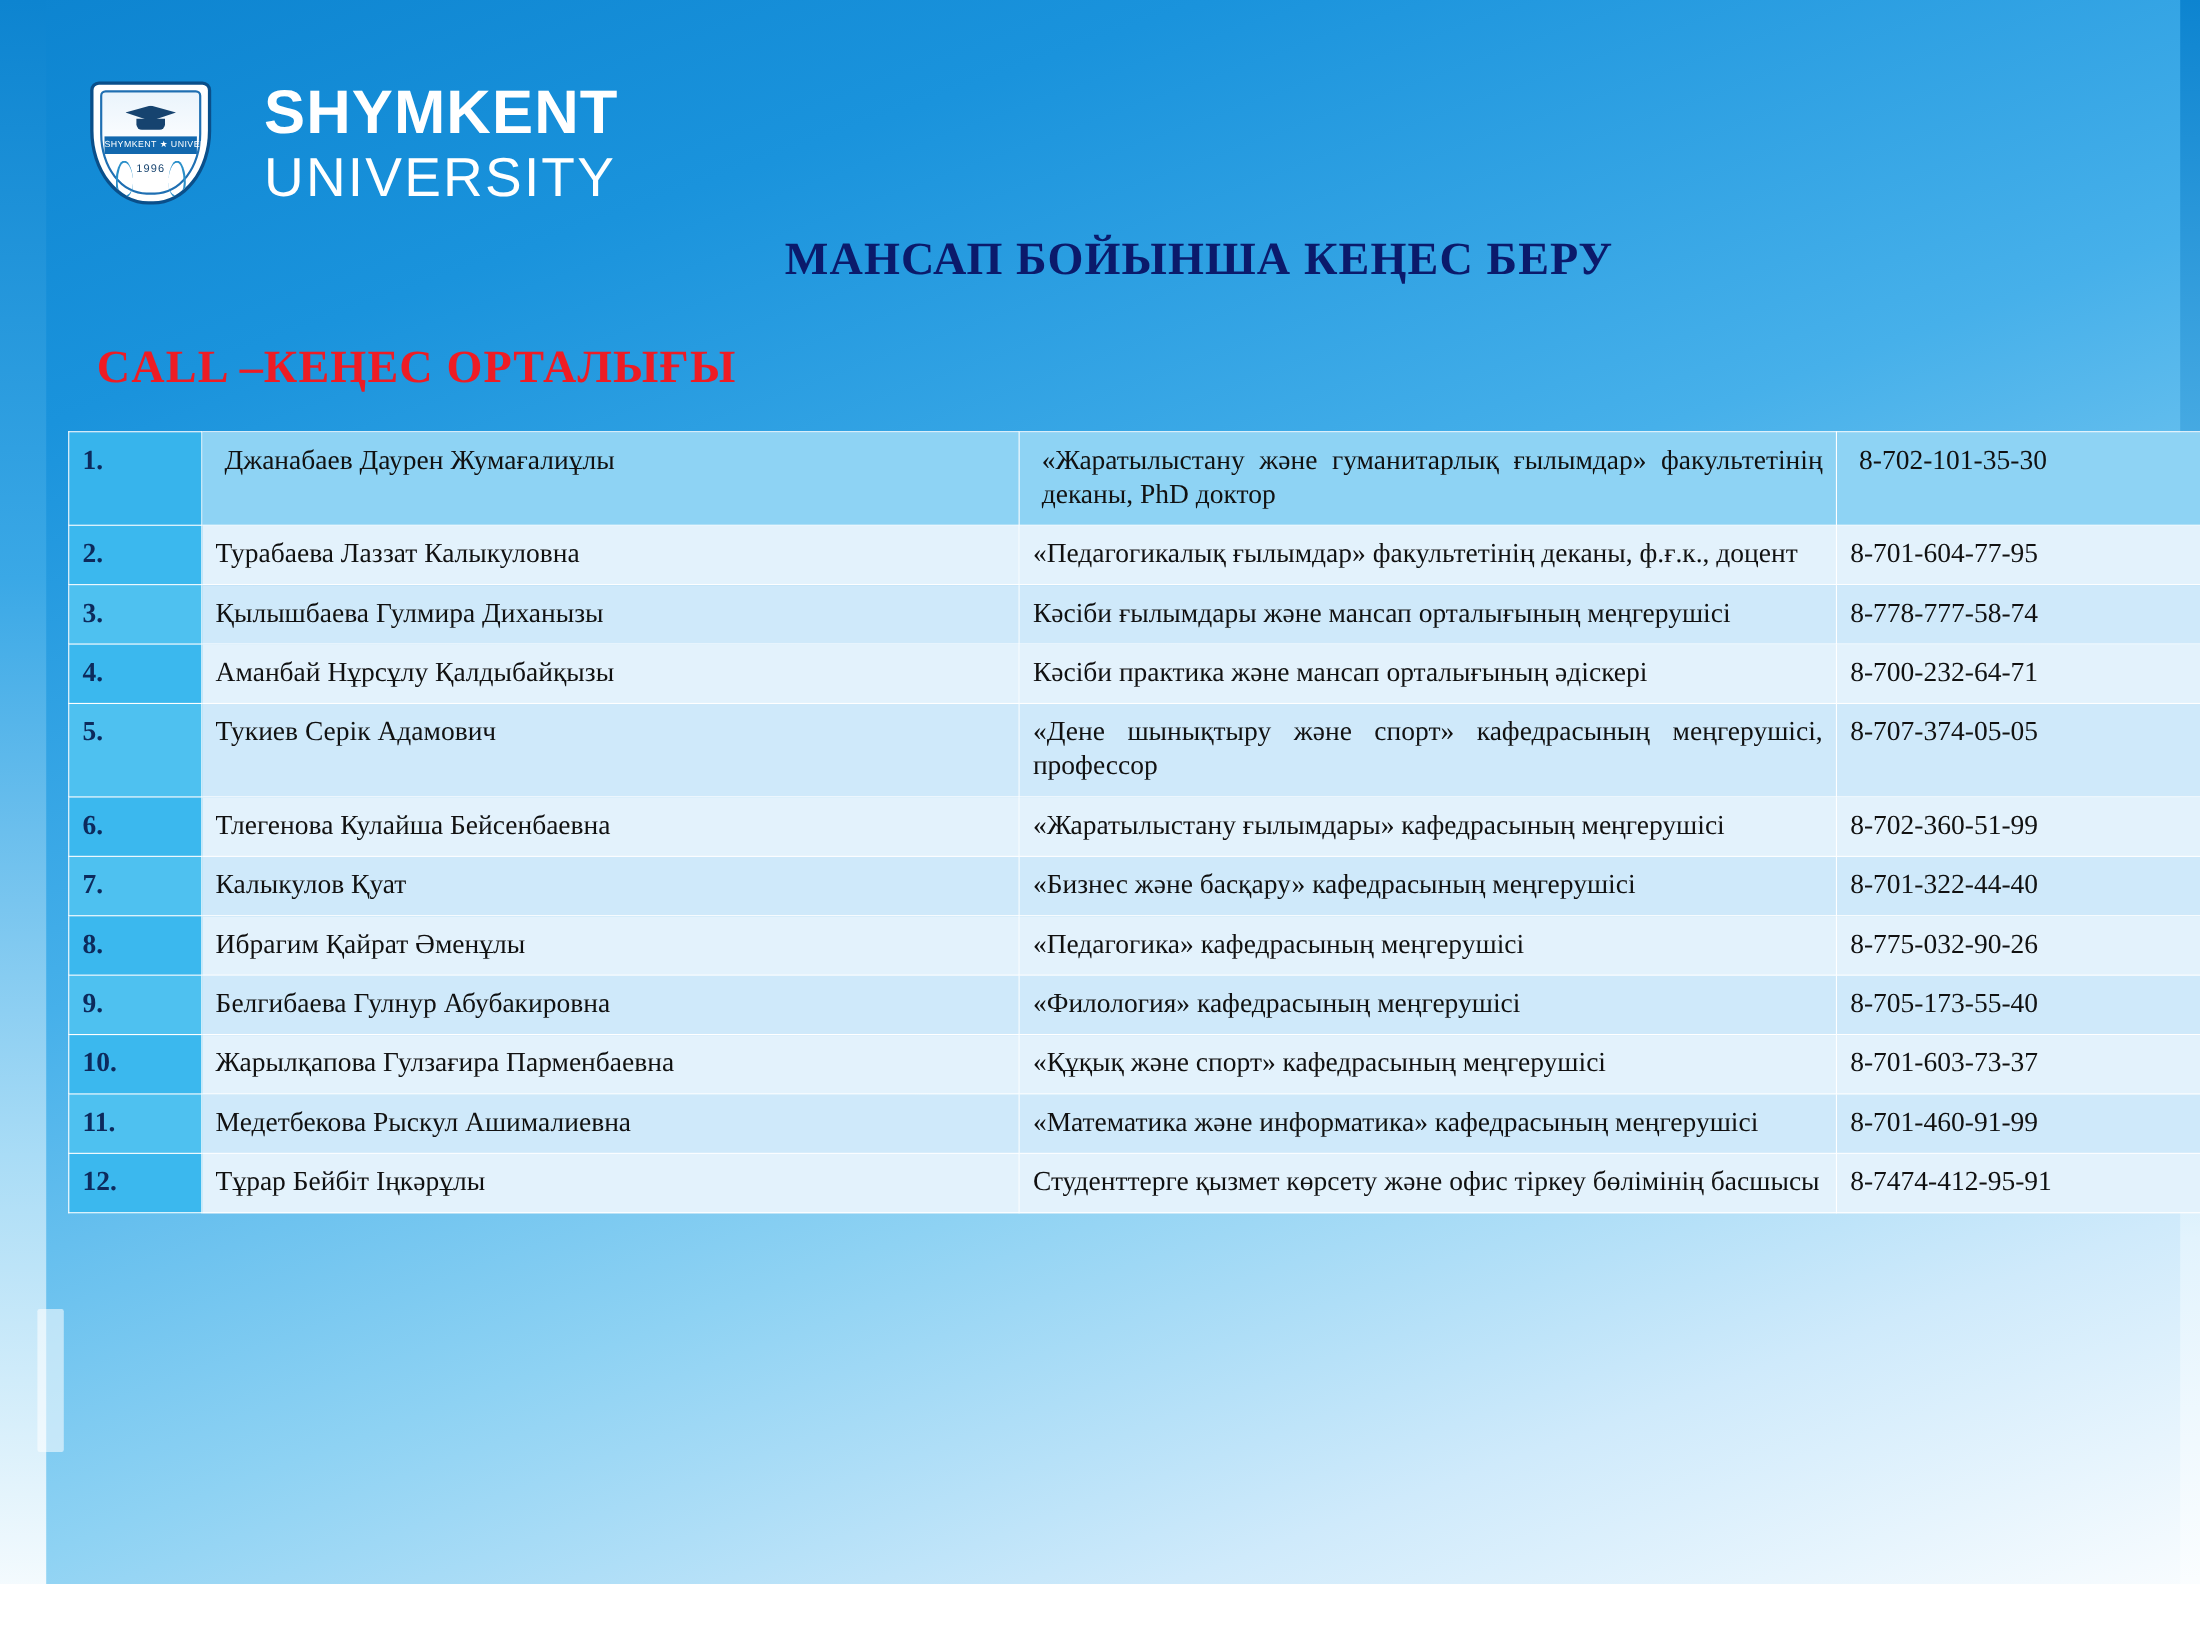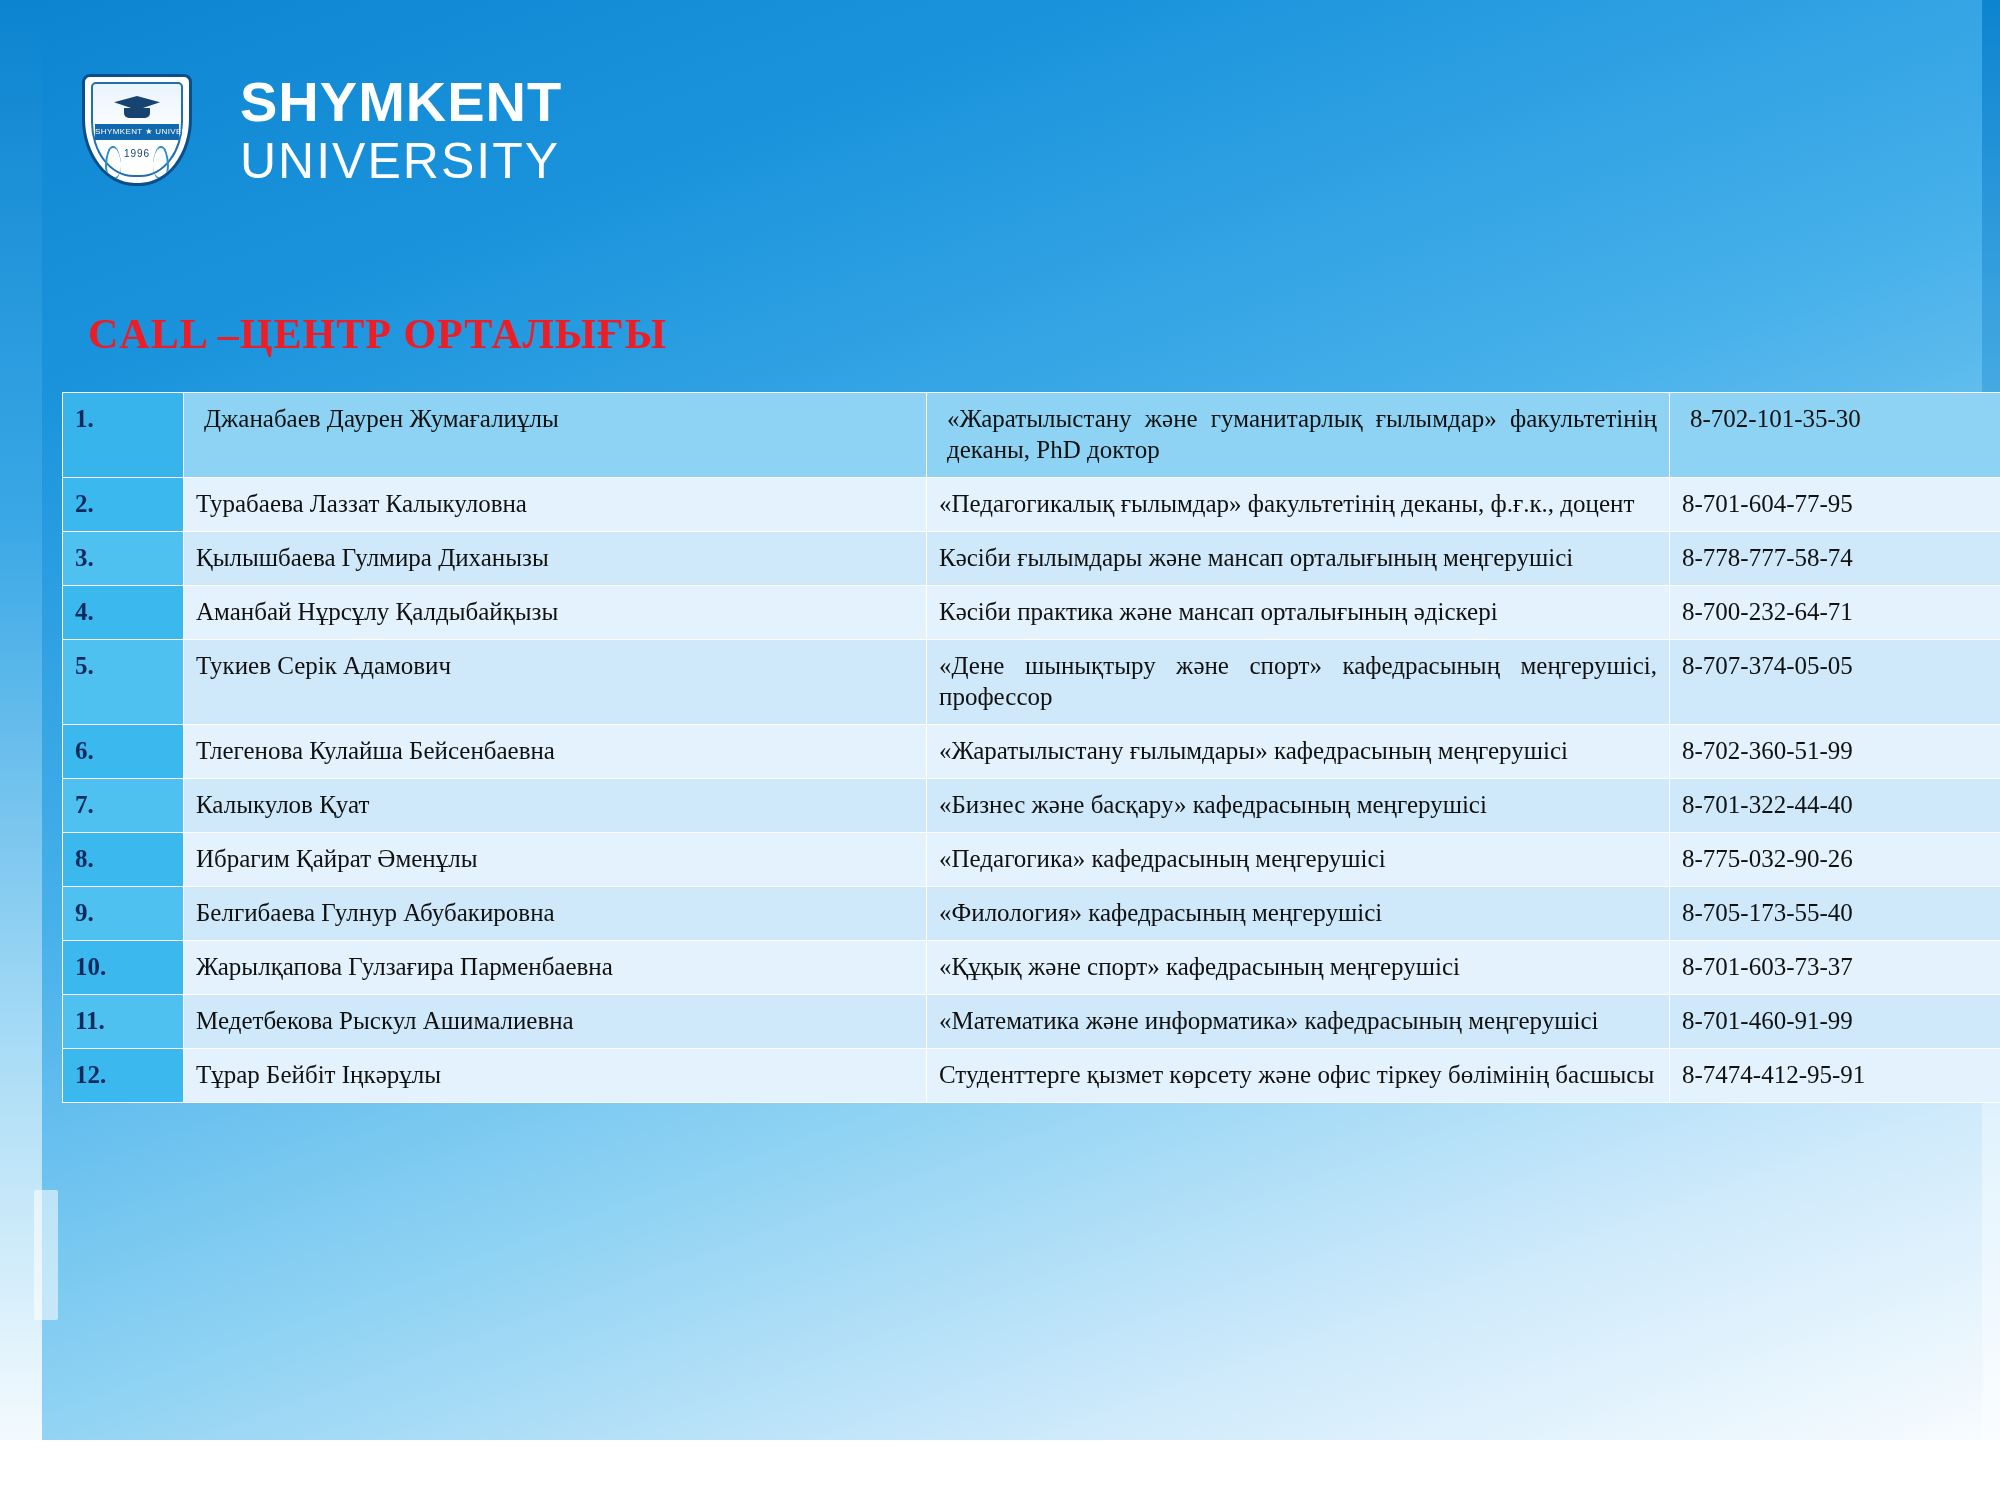--- a/index.html
+++ b/index.html
@@ -278,21 +278,22 @@
           <div class="shield-leaf-r"></div>
         </div>
       </div>
     </div>
     <div class="brand">
       <div class="brand-1">SHYMKENT</div>
       <div class="brand-2">UNIVERSITY</div>
     </div>
   </div>
 
-  <div class="title-sub">CALL –ЦЕНТР ОРТАЛЫҒЫ</div>
+  <div class="title-main">МАНСАП БОЙЫНША КЕҢЕС БЕРУ</div>
+  <div class="title-sub">CALL –КЕҢЕС ОРТАЛЫҒЫ</div>
 
   <div class="table-wrap">
     <table class="contacts">
       <tbody>
           <tr class="r0 first">
             <td class="c-num">1.</td>
             <td class="c-name">Джанабаев Даурен Жумағалиұлы</td>
             <td class="c-pos">«Жаратылыстану және гуманитарлық ғылымдар» факультетінің деканы,  PhD доктор</td>
             <td class="c-phone">8-702-101-35-30</td>
           </tr>

